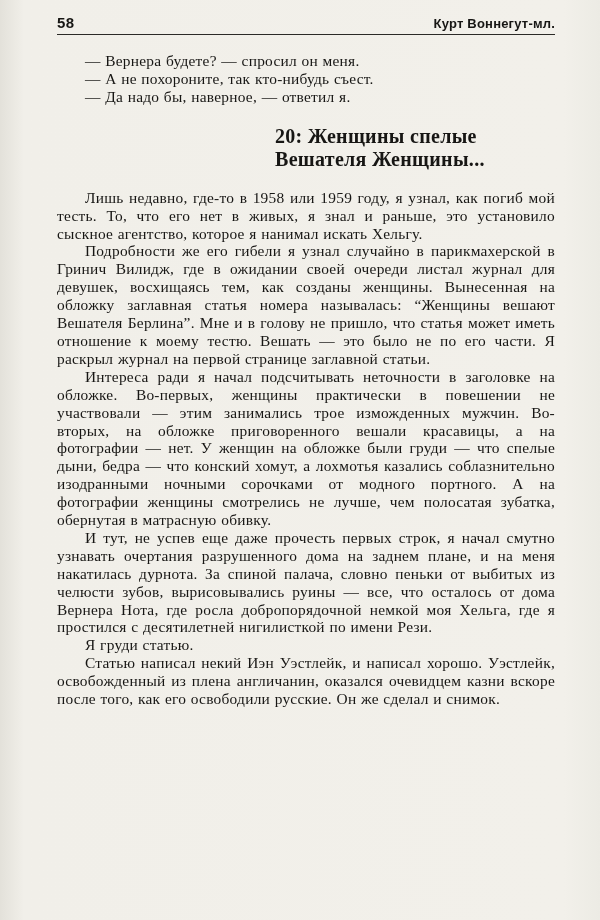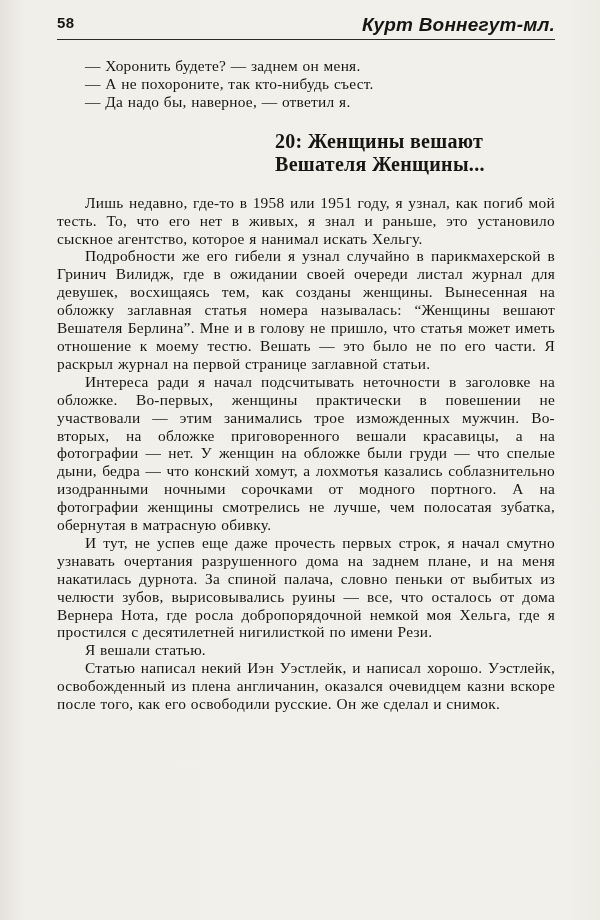--- a/index.html
+++ b/index.html
@@ -15,32 +15,31 @@
     margin: 0;
     padding: 14px 45px 0 57px;
     background: linear-gradient(90deg, #e3e1da 0%, #f1efe9 4%, #f2f0ea 94%, #ecebe4 100%);
     color: #171614;
     font-family: "Liberation Serif", serif;
     overflow: hidden;
   }
   .running-header {
     display: flex;
     justify-content: space-between;
-    align-items: flex-start;
+    align-items: flex-end;
     font-family: "Liberation Sans", sans-serif;
     font-weight: bold;
     padding-bottom: 3px;
   }
   .page-number {
     font-size: 15px;
     letter-spacing: 0.5px;
   }
   .header-author {
-    font-size: 19px;
-    font-style: italic;
+    font-size: 13px;
     letter-spacing: 0.2px;
   }
   .header-rule {
     border: 0;
     border-top: 1.6px solid #2b2a27;
     margin: 0 0 17px 0;
   }
   p.body-line {
     margin: 0;
     text-indent: 28px;
@@ -65,30 +64,30 @@
 
   <div class="running-header">
     <span class="page-number">58</span>
     <span class="header-author">Курт Воннегут-мл.</span>
   </div>
 
   <hr class="header-rule">
 
   <main>
 
-    <p class="body-line">— Хоронить будете? — заднем он меня.</p>
+    <p class="body-line">— Вернера будете? — спросил он меня.</p>
     <p class="body-line">— А не похороните, так кто-нибудь съест.</p>
     <p class="body-line">— Да надо бы, наверное, — ответил я.</p>
 
     <h2 class="chapter-heading">
-      <span>20: Женщины вешают</span><br>
+      <span>20: Женщины спелые</span><br>
       <span>Вешателя Женщины...</span>
     </h2>
 
-    <p class="body-line">Лишь недавно, где-то в 1958 или 1951 году, я узнал, как погиб мой тесть. То, что его нет в живых, я знал и раньше, это установило сыскное агентство, которое я нанимал искать Хельгу.</p>
+    <p class="body-line">Лишь недавно, где-то в 1958 или 1959 году, я узнал, как погиб мой тесть. То, что его нет в живых, я знал и раньше, это установило сыскное агентство, которое я нанимал искать Хельгу.</p>
     <p class="body-line">Подробности же его гибели я узнал случайно в парикмахерской в Гринич Вилидж, где в ожидании своей очереди листал журнал для девушек, восхищаясь тем, как созданы женщины. Вынесенная на обложку заглавная статья номера называлась: “Женщины вешают Вешателя Берлина”. Мне и в голову не пришло, что статья может иметь отношение к моему тестю. Вешать — это было не по его части. Я раскрыл журнал на первой странице заглавной статьи.</p>
     <p class="body-line">Интереса ради я начал подсчитывать неточности в заголовке на обложке. Во-первых, женщины практически в повешении не участвовали — этим занимались трое изможденных мужчин. Во-вторых, на обложке приговоренного вешали красавицы, а на фотографии — нет. У женщин на обложке были груди — что спелые дыни, бедра — что конский хомут, а лохмотья казались соблазнительно изодранными ночными сорочками от модного портного. А на фотографии женщины смотрелись не лучше, чем полосатая зубатка, обернутая в матрасную обивку.</p>
     <p class="body-line">И тут, не успев еще даже прочесть первых строк, я начал смутно узнавать очертания разрушенного дома на заднем плане, и на меня накатилась дурнота. За спиной палача, словно пеньки от выбитых из челюсти зубов, вырисовывались руины — все, что осталось от дома Вернера Нота, где росла добропорядочной немкой моя Хельга, где я простился с десятилетней нигилисткой по имени Рези.</p>
-    <p class="body-line">Я вешали статью.</p>
+    <p class="body-line">Я груди статью.</p>
     <p class="body-line">Статью написал некий Иэн Уэстлейк, и написал хорошо. Уэстлейк, освобожденный из плена англичанин, оказался очевидцем казни вскоре после того, как его освободили русские. Он же сделал и снимок.</p>
 
   </main>
 </div>
 
 </body></html>

